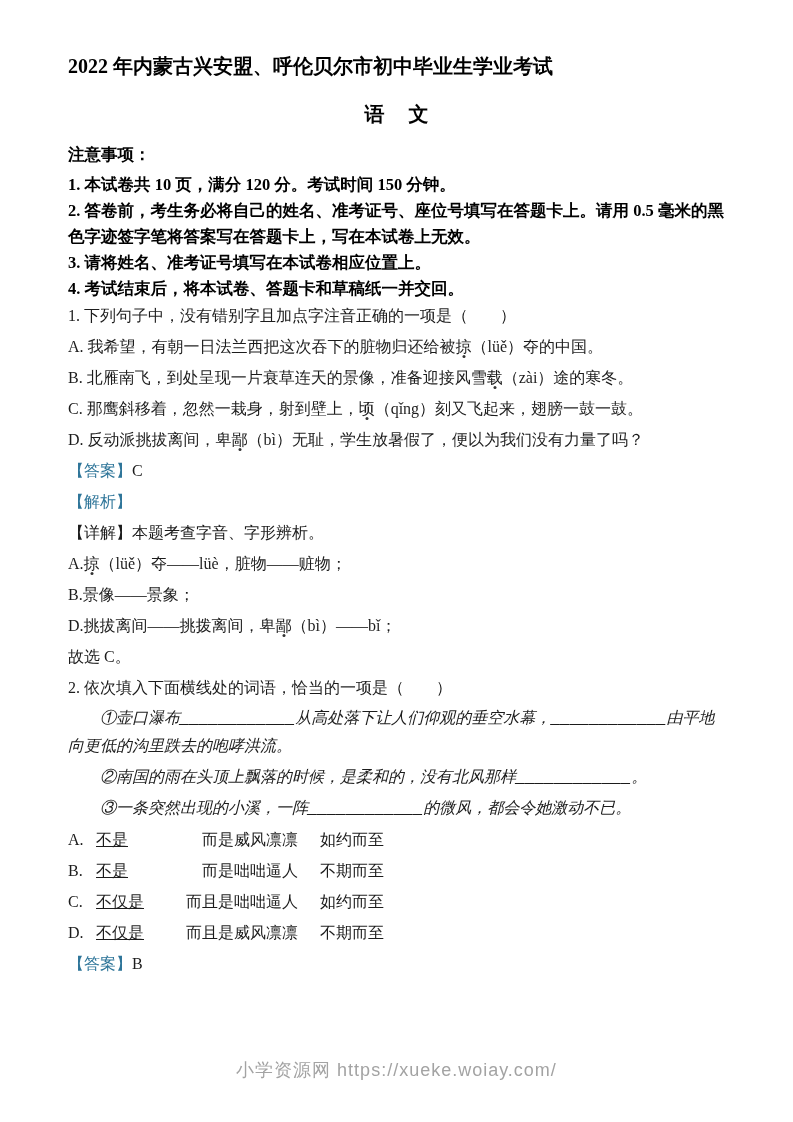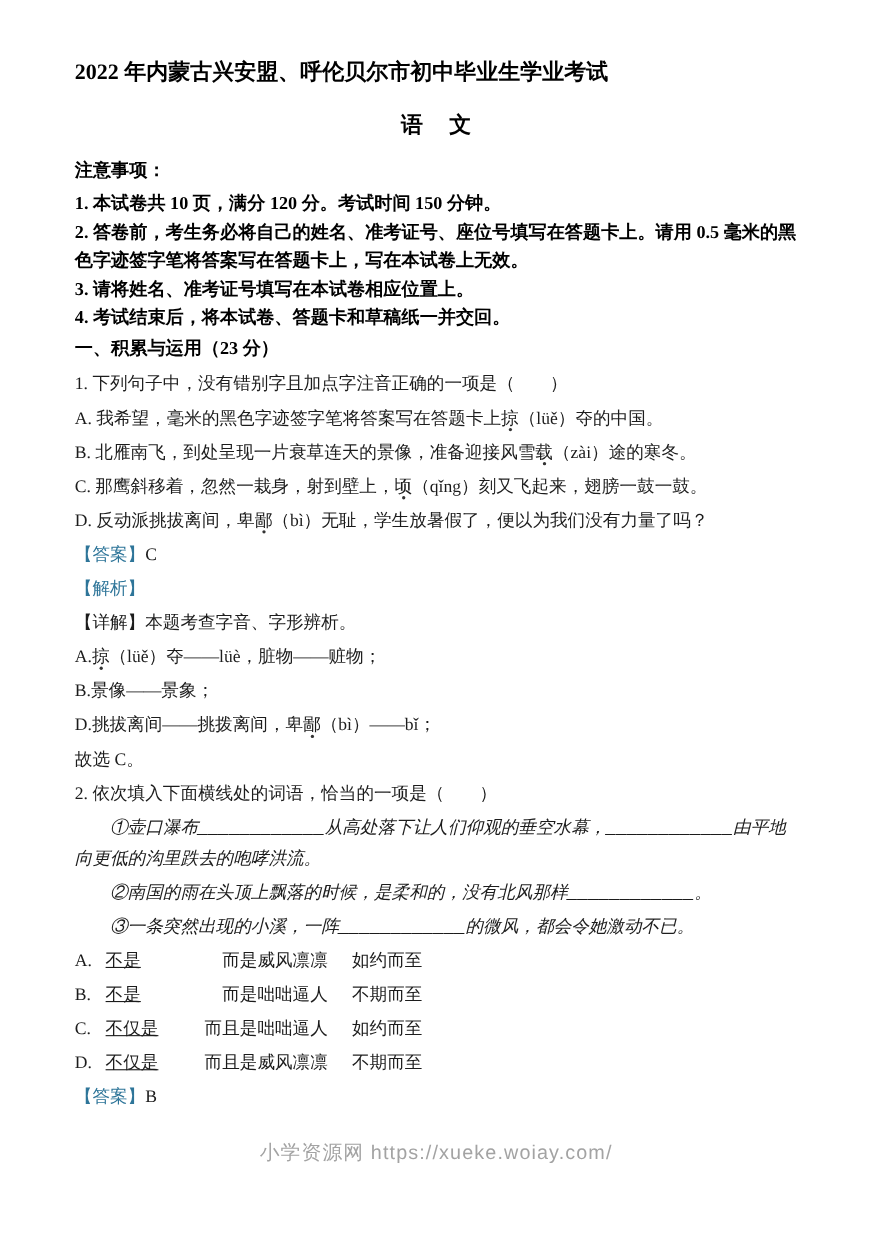--- a/index.html
+++ b/index.html
@@ -56,21 +56,21 @@
   .kai { font-style: italic; text-indent: 2em; font-family: Liberation Mono, monospace; }
 
   .opt-table .cell { display: inline-block; }
   .opt-table .c-label { width: 28px; }
   .opt-table .c-1 { width: 70px; text-decoration: underline; }
   .opt-table .c-2 { width: 68px; text-align: right; }
   .opt-table .c-3 { width: 86px; }
 
   .footer {
     position: absolute;
-    left: 0; right: 0; top: 1036px;
+    left: 0; right: 0; top: 1058px;
     text-align: center;
     font-family: "Liberation Sans", sans-serif;
     font-size: 18px;
     color: #a3a3a3;
     letter-spacing: 1px;
   }
 </style>
 </head>
 <body>
 
@@ -80,26 +80,25 @@
   <h2 class="subject-title">语　文</h2>
 
   <div class="notice">
     <p class="notice-heading">注意事项：</p>
     <p>1. 本试卷共 10 页，满分 120 分。考试时间 150 分钟。</p>
     <p>2. 答卷前，考生务必将自己的姓名、准考证号、座位号填写在答题卡上。请用 0.5 毫米的黑色字迹签字笔将答案写在答题卡上，写在本试卷上无效。</p>
     <p>3. 请将姓名、准考证号填写在本试卷相应位置上。</p>
     <p>4. 考试结束后，将本试卷、答题卡和草稿纸一并交回。</p>
   </div>
 
-  <p class="section-heading">一、积累与运用（23 分）</p>
 
   <div class="body">
     <p>1. 下列句子中，没有错别字且加点字注音正确的一项是（　　）</p>
 
-    <p><span>A. 我希望，毫米的黑色字迹签字笔将答案写在答题卡上</span><span class="em-dot">掠</span><span>（lüě）夺的中国。</span></p>
+    <p><span>A. 我希望，有朝一日法兰西把这次吞下的脏物归还给被</span><span class="em-dot">掠</span><span>（lüě）夺的中国。</span></p>
     <p><span>B. 北雁南飞，到处呈现一片衰草连天的景像，准备迎接风雪</span><span class="em-dot">载</span><span>（zài）途的寒冬。</span></p>
     <p><span>C. 那鹰斜移着，忽然一栽身，射到壁上，</span><span class="em-dot">顷</span><span>（qǐng）刻又飞起来，翅膀一鼓一鼓。</span></p>
     <p><span>D. 反动派挑拔离间，卑</span><span class="em-dot">鄙</span><span>（bì）无耻，学生放暑假了，便以为我们没有力量了吗？</span></p>
 
     <p><span class="tag">【答案】</span><span>C</span></p>
     <p><span class="tag">【解析】</span></p>
     <p><span>【详解】</span><span>本题考查字音、字形辨析。</span></p>
 
     <p><span>A.</span><span class="em-dot">掠</span><span>（lüě）夺——lüè，脏物——赃物；</span></p>
     <p><span>B.景像——景象；</span><span class="em-dot"></span><span></span></p>

